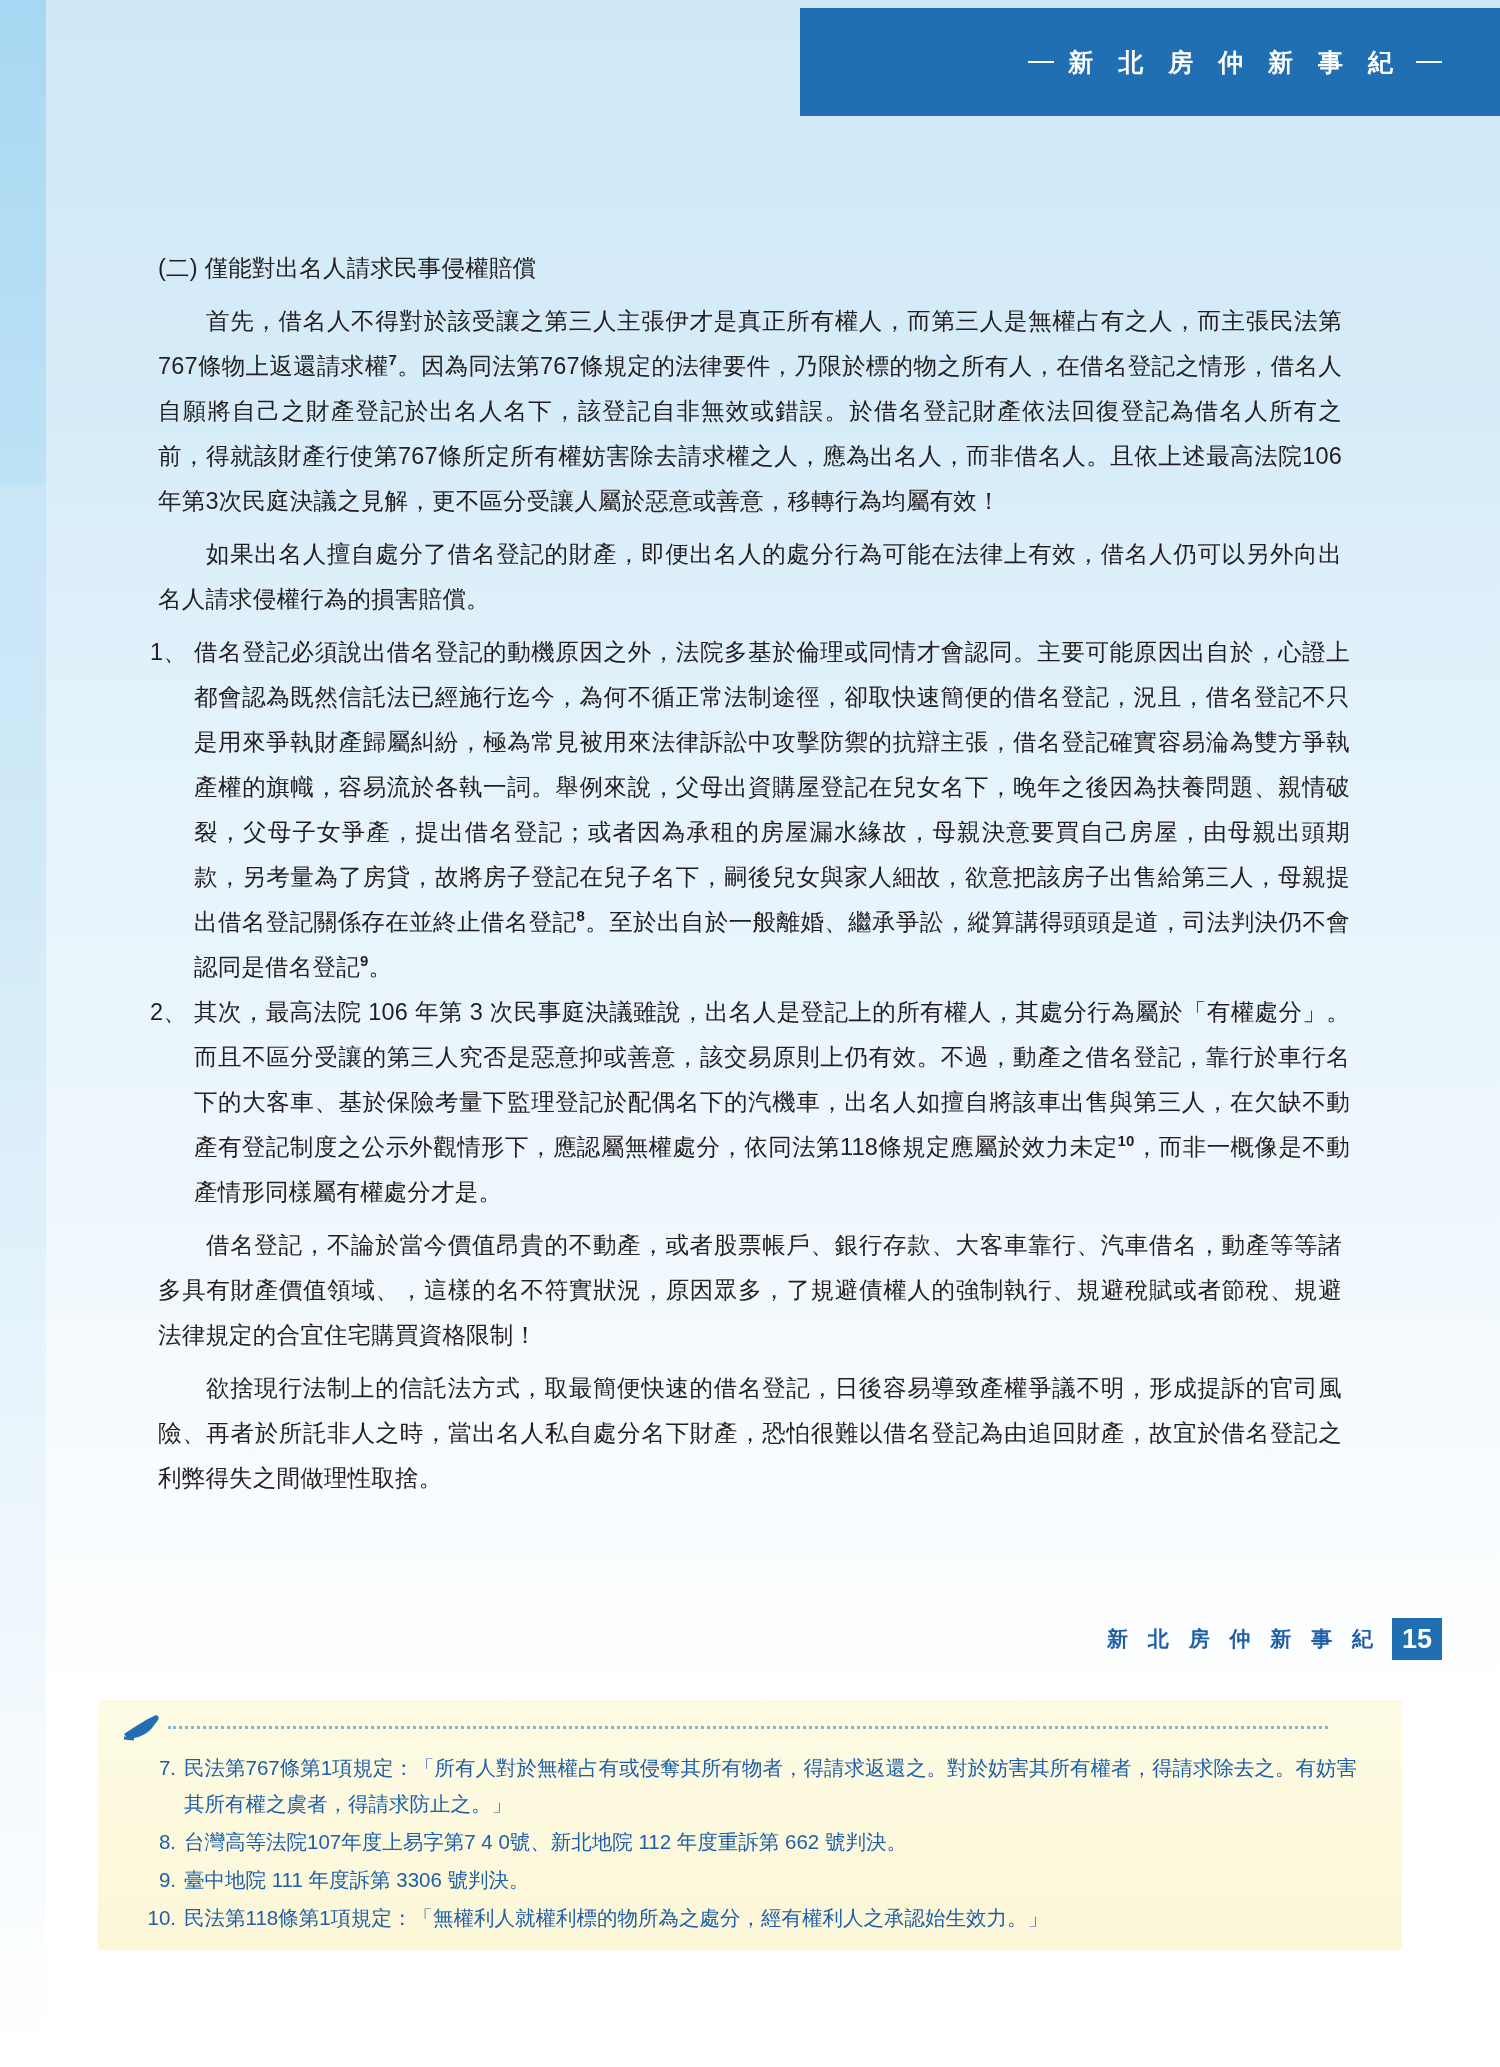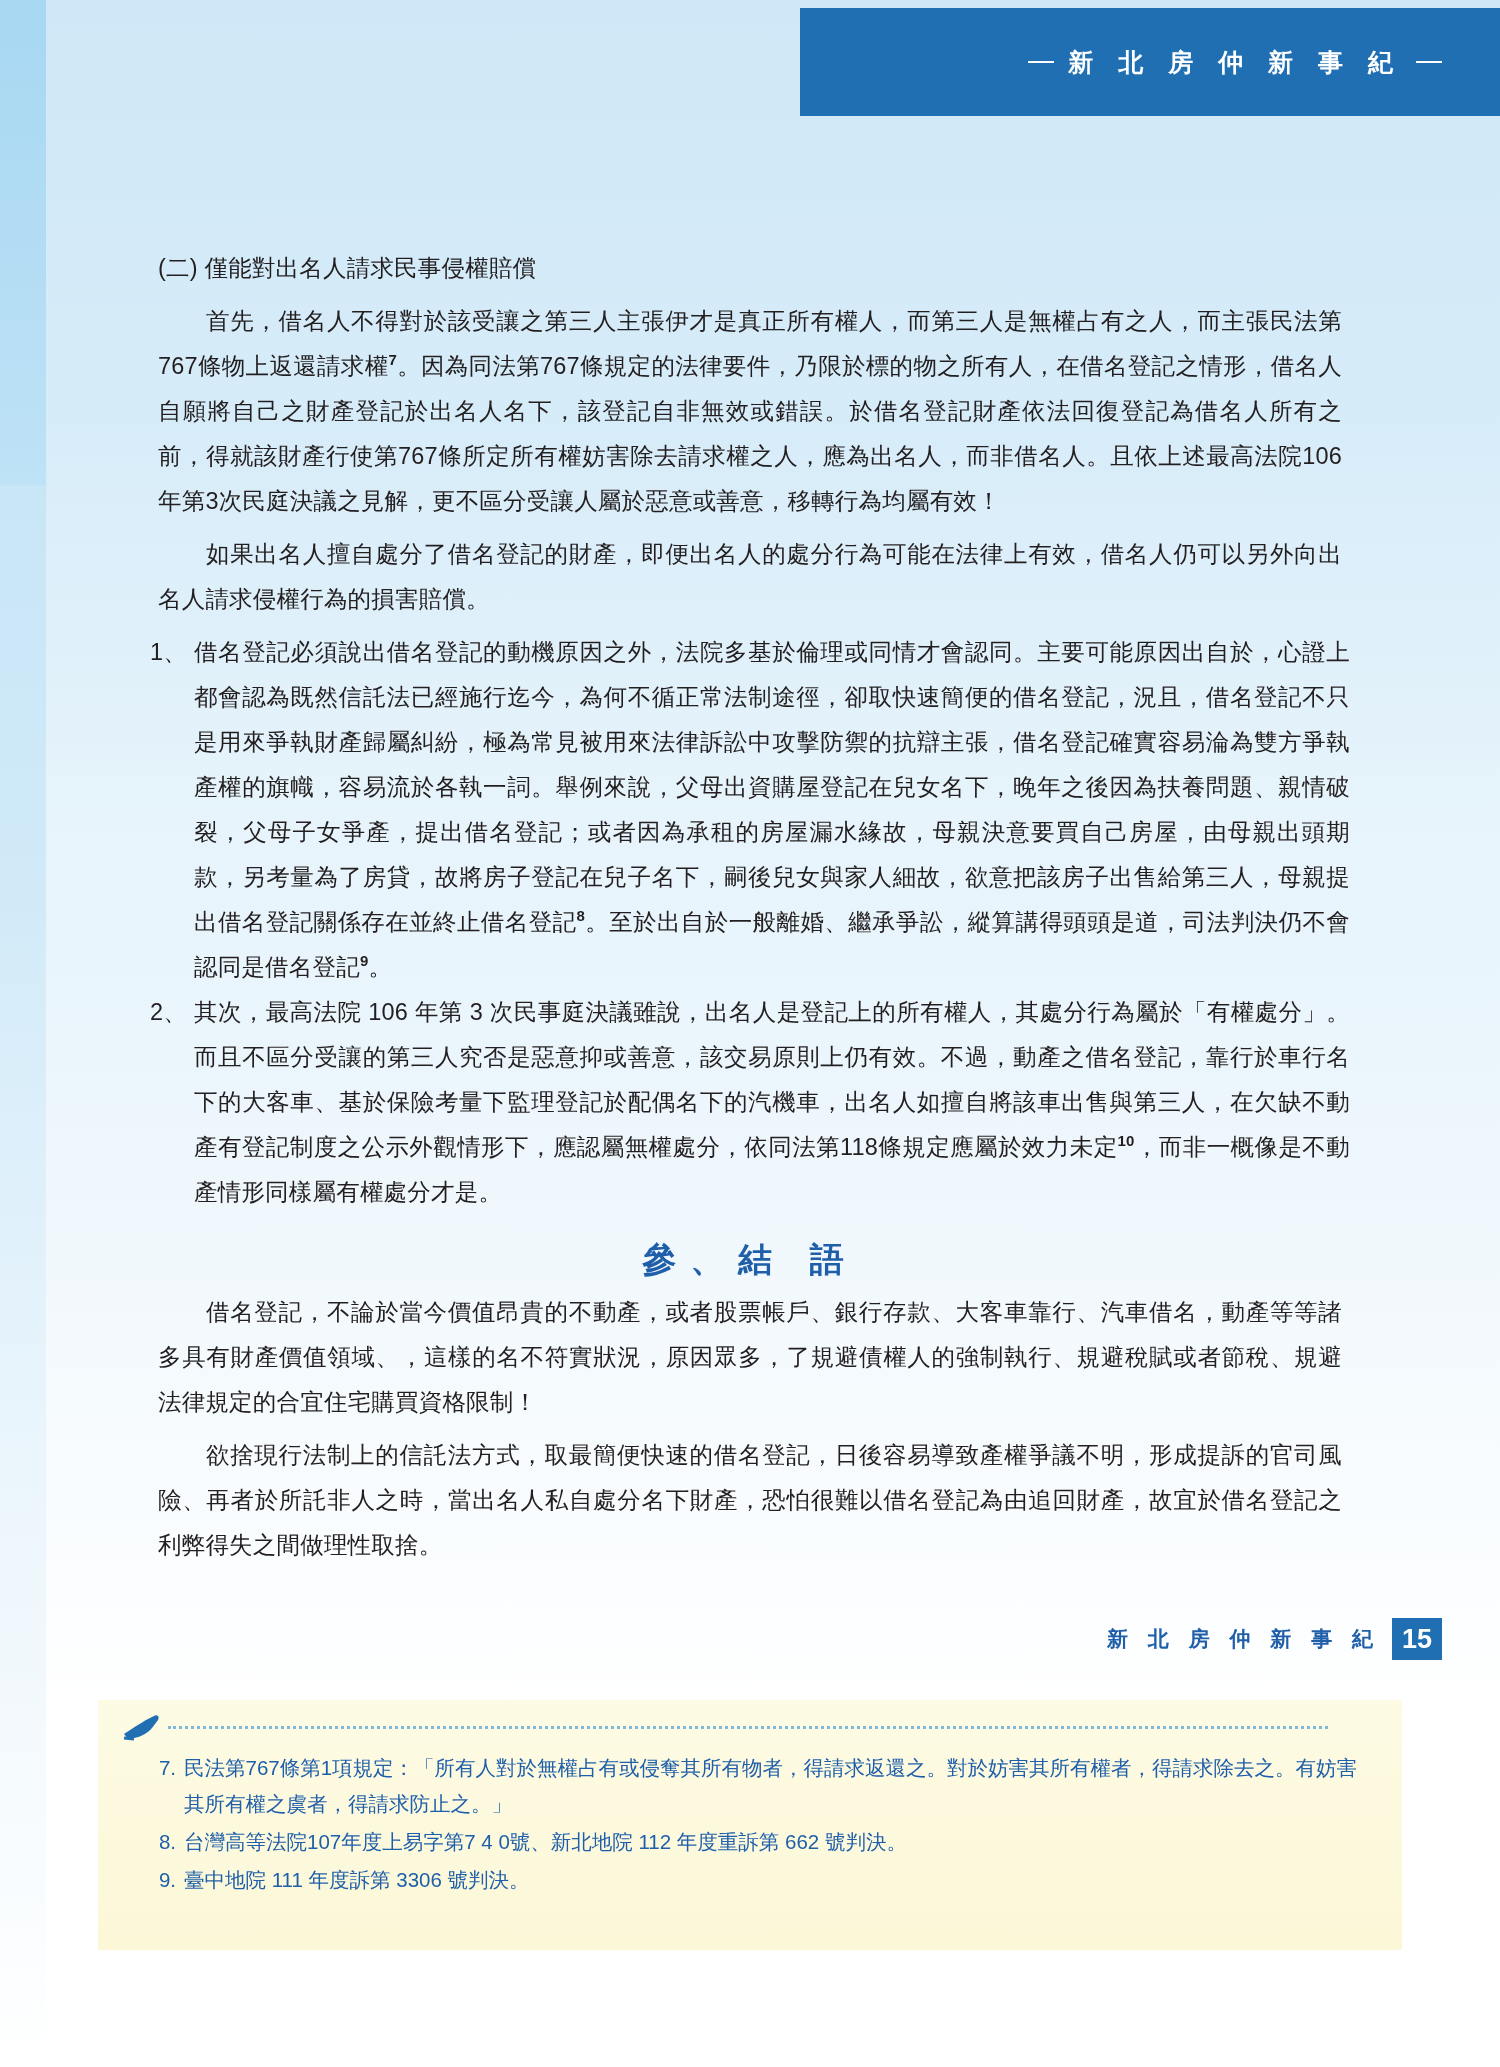--- a/index.html
+++ b/index.html
@@ -229,21 +229,20 @@
       <div class="hang">
         <span class="marker">1、</span>
         <span class="htext"><span>借名登記必須說出借名登記的動機原因之外，法院多基於倫理或同情才會認同。主要可能原因出自於，心證上都會認為既然信託法已經施行迄今，為何不循正常法制途徑，卻取快速簡便的借名登記，況且，借名登記不只是用來爭執財產歸屬糾紛，極為常見被用來法律訴訟中攻擊防禦的抗辯主張，借名登記確實容易淪為雙方爭執產權的旗幟，容易流於各執一詞。舉例來說，父母出資購屋登記在兒女名下，晚年之後因為扶養問題、親情破裂，父母子女爭產，提出借名登記；或者因為承租的房屋漏水緣故，母親決意要買自己房屋，由母親出頭期款，另考量為了房貸，故將房子登記在兒子名下，嗣後兒女與家人細故，欲意把該房子出售給第三人，母親提出借名登記關係存在並終止借名登記</span><sup>8</sup><span>。至於出自於一般離婚、繼承爭訟，縱算講得頭頭是道，司法判決仍不會認同是借名登記</span><sup>9</sup><span>。</span></span>
       </div>
 
       <div class="hang">
         <span class="marker">2、</span>
         <span class="htext"><span>其次，最高法院 106 年第 3 次民事庭決議雖說，出名人是登記上的所有權人，其處分行為屬於「有權處分」。而且不區分受讓的第三人究否是惡意抑或善意，該交易原則上仍有效。不過，動產之借名登記，靠行於車行名下的大客車、基於保險考量下監理登記於配偶名下的汽機車，出名人如擅自將該車出售與第三人，在欠缺不動產有登記制度之公示外觀情形下，應認屬無權處分，依同法第118條規定應屬於效力未定</span><sup>10</sup><span>，而非一概像是不動產情形同樣屬有權處分才是。</span></span>
       </div>
 
-      <p class="section-heading">參、結 語</p>
 
       <p class="indent">借名登記，不論於當今價值昂貴的不動產，或者股票帳戶、銀行存款、大客車靠行、汽車借名，動產等等諸多具有財產價值領域、，這樣的名不符實狀況，原因眾多，了規避債權人的強制執行、規避稅賦或者節稅、規避法律規定的合宜住宅購買資格限制！</p>
       <p class="indent">欲捨現行法制上的信託法方式，取最簡便快速的借名登記，日後容易導致產權爭議不明，形成提訴的官司風險、再者於所託非人之時，當出名人私自處分名下財產，恐怕很難以借名登記為由追回財產，故宜於借名登記之利弊得失之間做理性取捨。</p>
     </div>
   </div>
 
   <div class="footnote-box">
     <div class="pen-icon">
       <svg width="44" height="36" viewBox="0 0 44 36" aria-hidden="true">
         <path d="M4 26 C10 22, 16 18, 26 12 L34 8 C37 6, 40 9, 38 12 L32 20 C26 27, 18 30, 8 31 Z" fill="#1f6fb2"></path>
@@ -257,20 +256,24 @@
         <span class="fn-text">民法第767條第1項規定：「所有人對於無權占有或侵奪其所有物者，得請求返還之。對於妨害其所有權者，得請求除去之。有妨害其所有權之虞者，得請求防止之。」</span>
       </div>
       <div class="fn-item">
         <span class="fn-num">8.</span>
         <span class="fn-text">台灣高等法院107年度上易字第7 4 0號、新北地院 112 年度重訴第 662 號判決。</span>
       </div>
       <div class="fn-item">
         <span class="fn-num">9.</span>
         <span class="fn-text">臺中地院 111 年度訴第 3306 號判決。</span>
       </div>
+      <div class="fn-item">
+        <span class="fn-num">10.</span>
+        <span class="fn-text">民法第118條第1項規定：「無權利人就權利標的物所為之處分，經有權利人之承認始生效力。」</span>
+      </div>
     </div>
   </div>
 
   <div class="footer">
     <span class="footer-title">新 北 房 仲 新 事 紀</span>
     <span class="page-number">15</span>
   </div>
 </div>
 
 </body></html>

